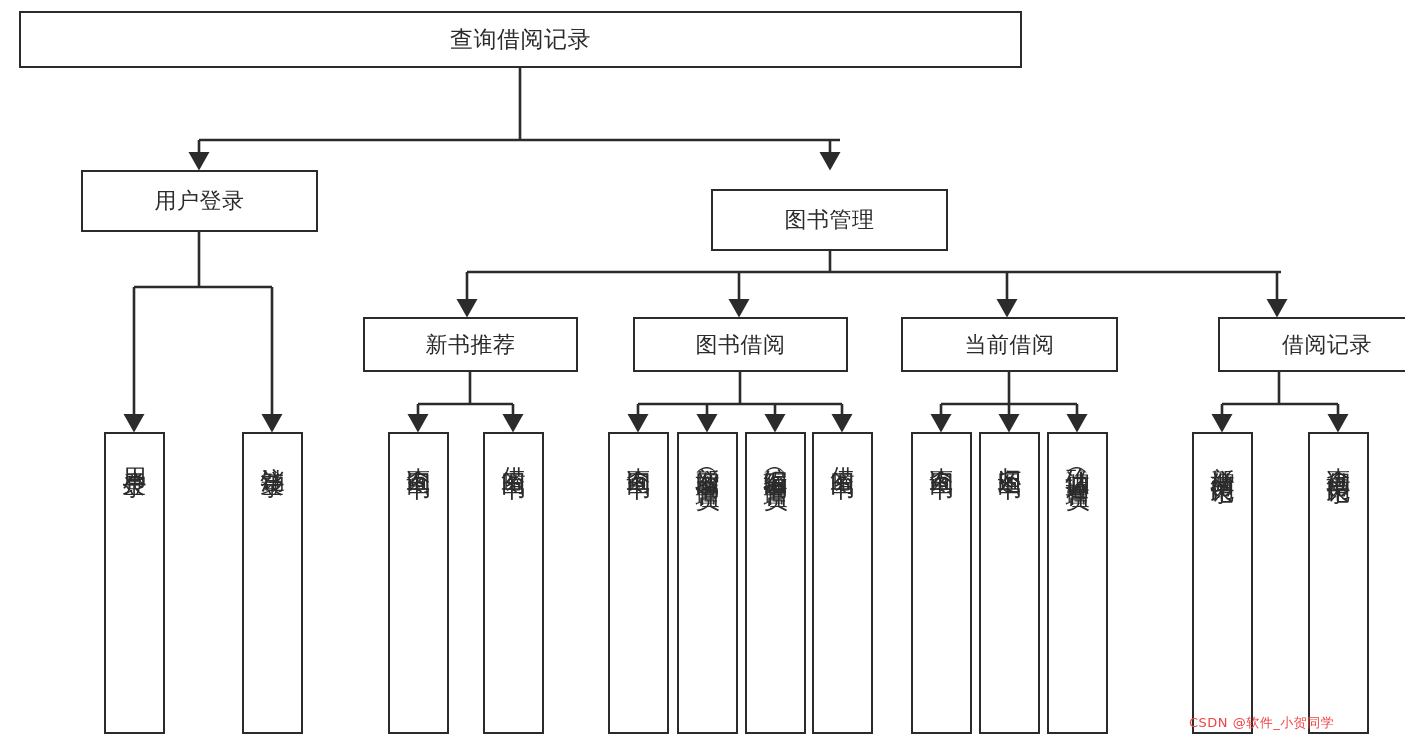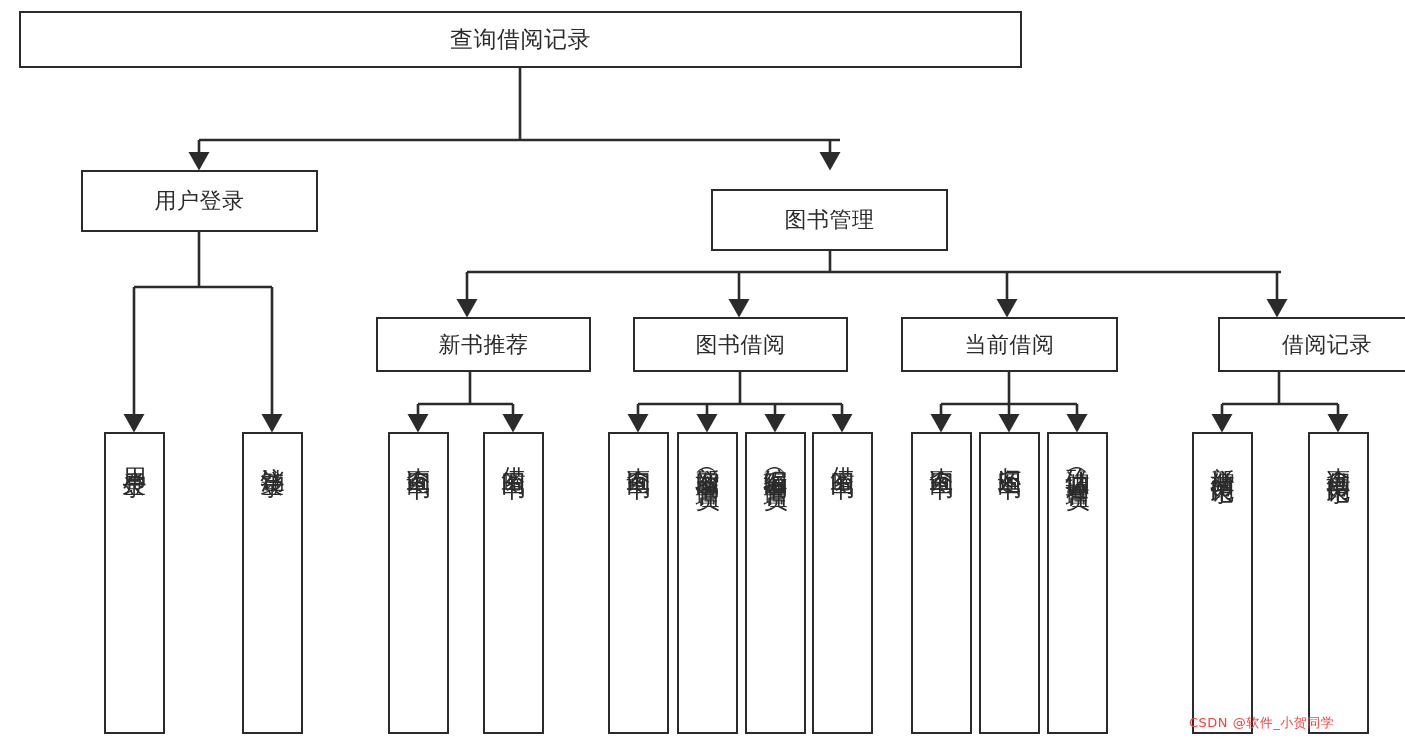--- a/index.html
+++ b/index.html
@@ -115,21 +115,21 @@
   </div>
 
   <div class="node horizontal" style="left:81px;top:170px;width:237px;height:62px;">
     <span class="label">用户登录</span>
   </div>
 
   <div class="node horizontal" style="left:711px;top:170px;width:237px;height:62px;margin-top:19px;">
     <span class="label">图书管理</span>
   </div>
 
-  <div class="node horizontal" style="left:363px;top:317px;width:215px;height:55px;margin-left:13px;">
+  <div class="node horizontal" style="left:363px;top:317px;width:215px;height:55px;">
     <span class="label">新书推荐</span>
   </div>
 
   <div class="node horizontal" style="left:633px;top:317px;width:215px;height:55px;">
     <span class="label">图书借阅</span>
   </div>
 
   <div class="node horizontal" style="left:901px;top:317px;width:217px;height:55px;">
     <span class="label">当前借阅</span>
   </div>

